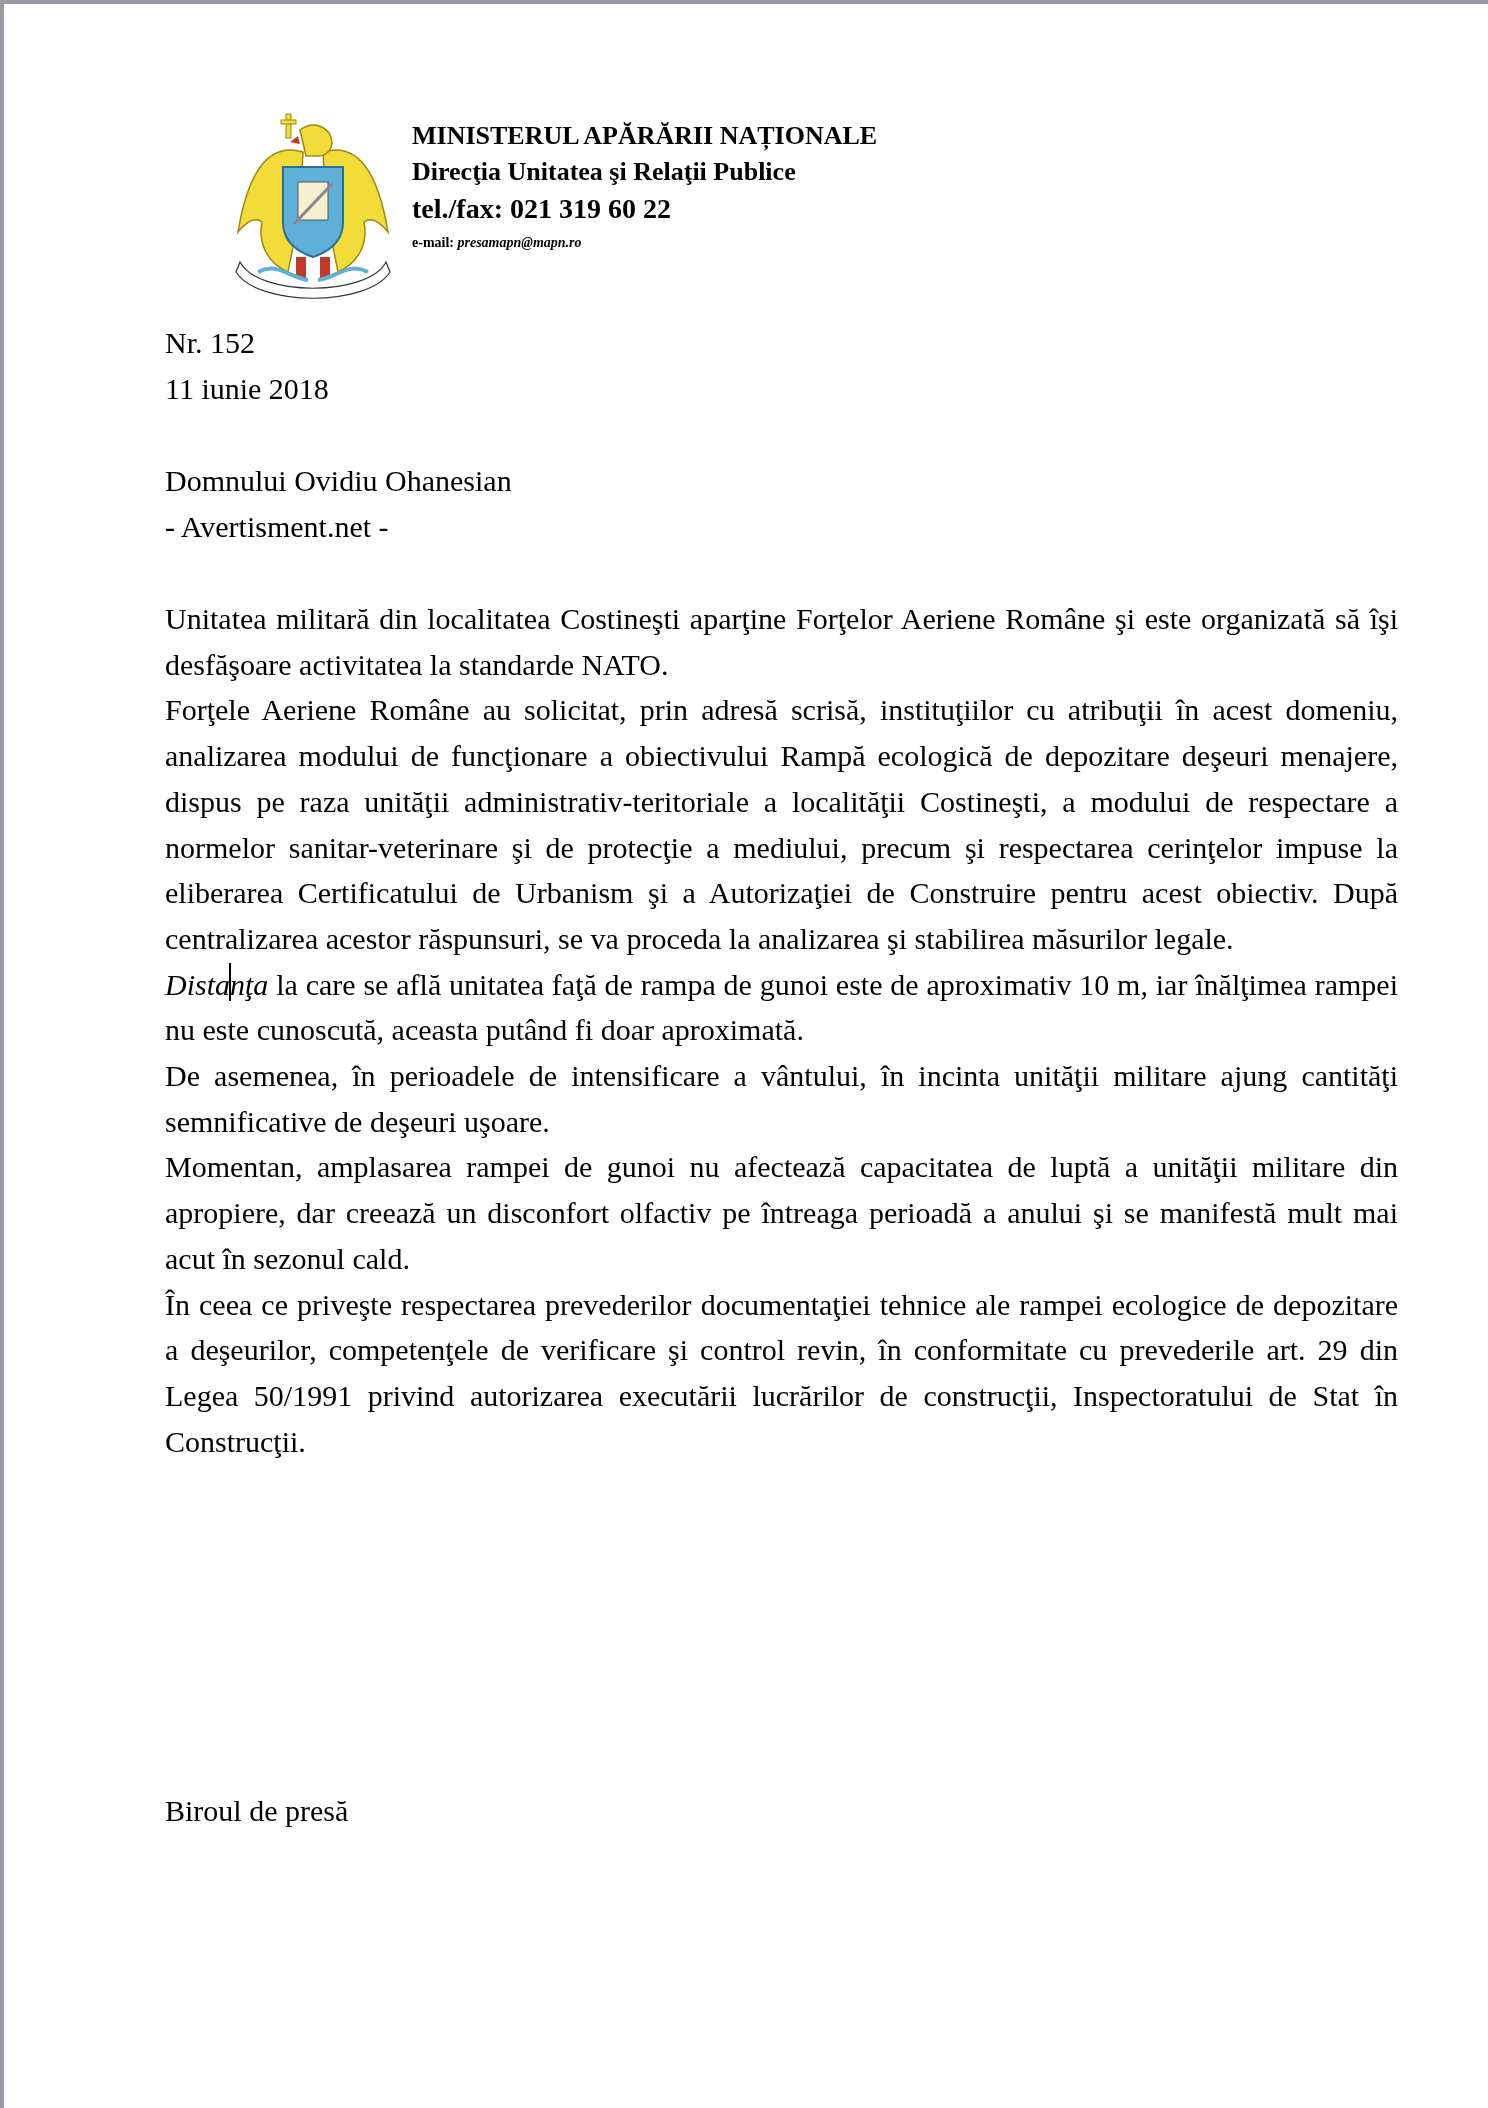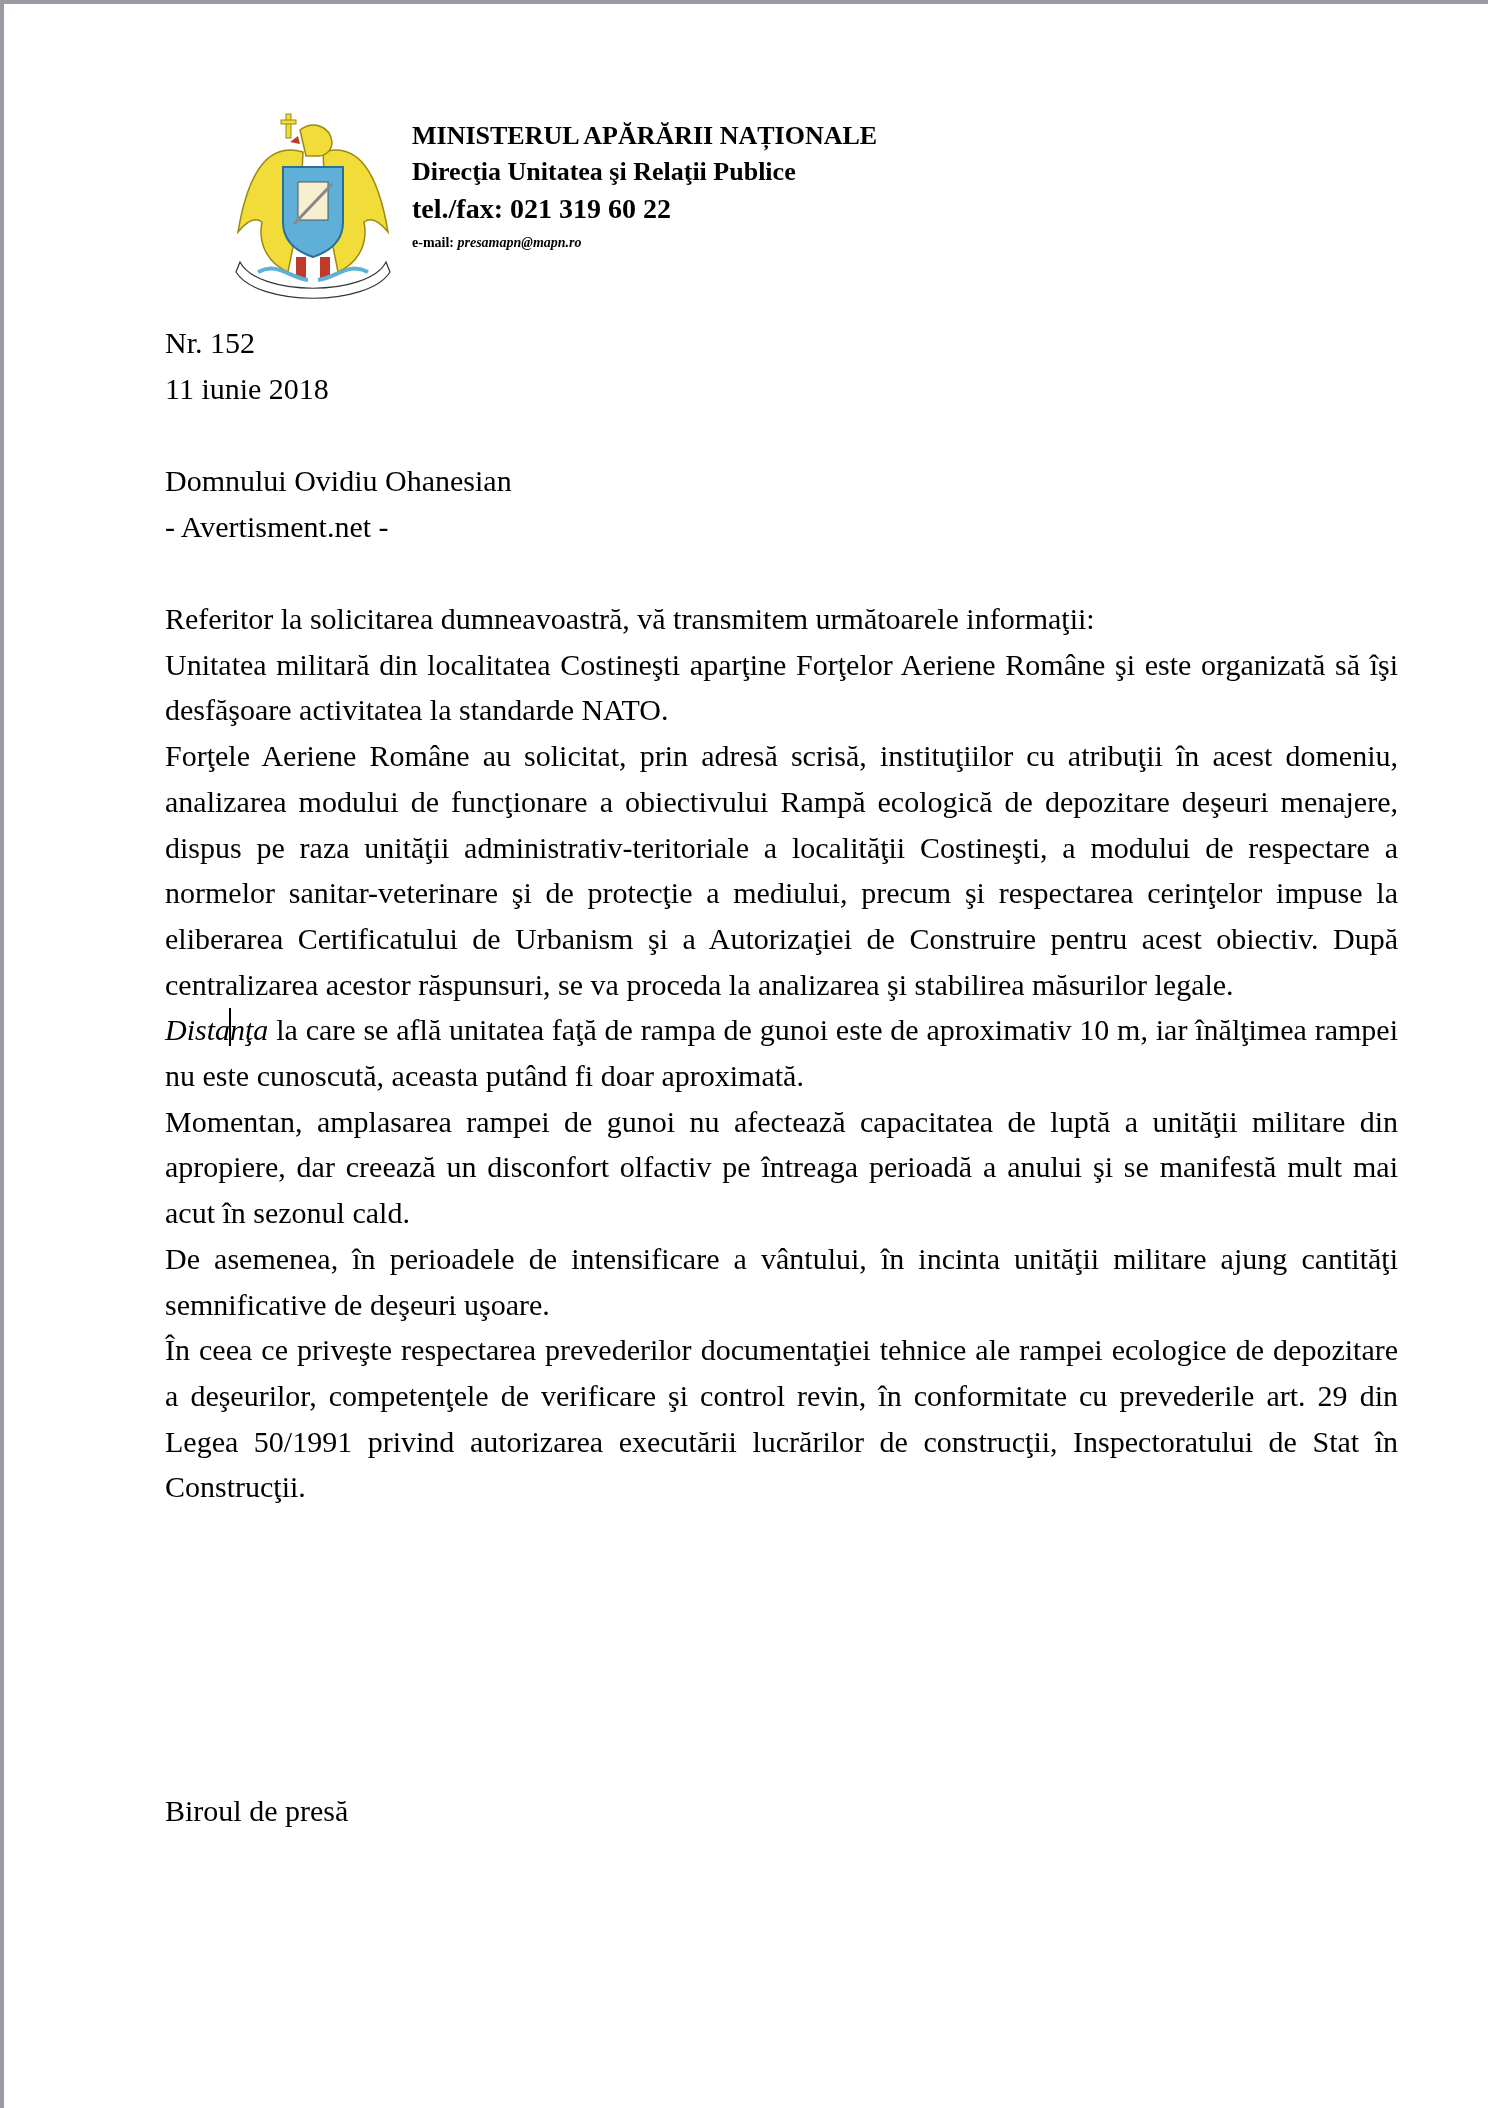--- a/index.html
+++ b/index.html
@@ -70,22 +70,21 @@
   <div>Nr. 152</div>
   <div>11 iunie 2018</div>
 </div>
 
 <div class="block addr">
   <div>Domnului Ovidiu Ohanesian</div>
   <div>- Avertisment.net -</div>
 </div>
 
 <div class="block body">
-  <p class="last">Referitor la solicitarea dumneavoastră, vă transmitem următoarele informaţii:</p>
   <p class="last">Unitatea militară din localitatea Costineşti aparţine Forţelor Aeriene Române şi este organizată să îşi desfăşoare activitatea la standarde NATO.</p>
   <p class="last">Forţele Aeriene Române au solicitat, prin adresă scrisă, instituţiilor cu atribuţii în acest domeniu, analizarea modului de funcţionare a obiectivului Rampă ecologică de depozitare deşeuri menajere, dispus pe raza unităţii administrativ-teritoriale a localităţii Costineşti, a modului de respectare a normelor sanitar-veterinare şi de protecţie a mediului, precum şi respectarea cerinţelor impuse la eliberarea Certificatului de Urbanism şi a Autorizaţiei de Construire pentru acest obiectiv. După centralizarea acestor răspunsuri, se va proceda la analizarea şi stabilirea măsurilor legale.</p>
   <p class="last"><span class="it">Dista</span><span class="cursor"></span><span class="it">nţa</span><span> la care se află unitatea faţă de rampa de gunoi este de aproximativ 10 m, iar înălţimea rampei nu este cunoscută, aceasta putând fi doar aproximată.</span></p>
+  <p class="last">De asemenea, în perioadele de intensificare a vântului, în incinta unităţii militare ajung cantităţi semnificative de deşeuri uşoare.</p>
   <p class="last">Momentan, amplasarea rampei de gunoi nu afectează capacitatea de luptă a unităţii militare din apropiere, dar creează un disconfort olfactiv pe întreaga perioadă a anului şi se manifestă mult mai acut în sezonul cald.</p>
-  <p class="last">De asemenea, în perioadele de intensificare a vântului, în incinta unităţii militare ajung cantităţi semnificative de deşeuri uşoare.</p>
   <p class="last">În ceea ce priveşte respectarea prevederilor documentaţiei tehnice ale rampei ecologice de depozitare a deşeurilor, competenţele de verificare şi control revin, în conformitate cu prevederile art. 29 din Legea 50/1991 privind autorizarea executării lucrărilor de construcţii, Inspectoratului de Stat în Construcţii.</p>
 </div>
 
 <div class="block sign">Biroul de presă</div>
 
 </body></html>

